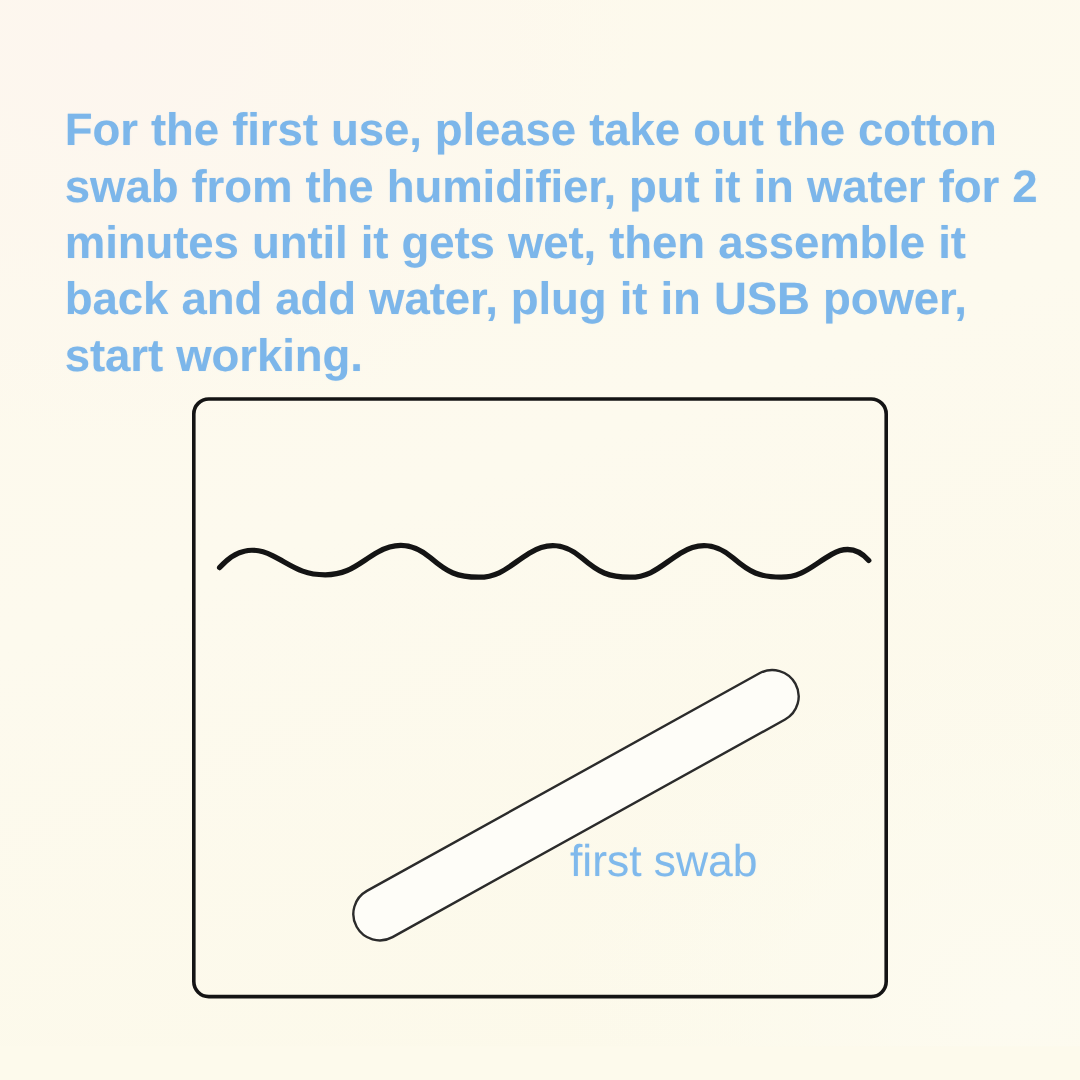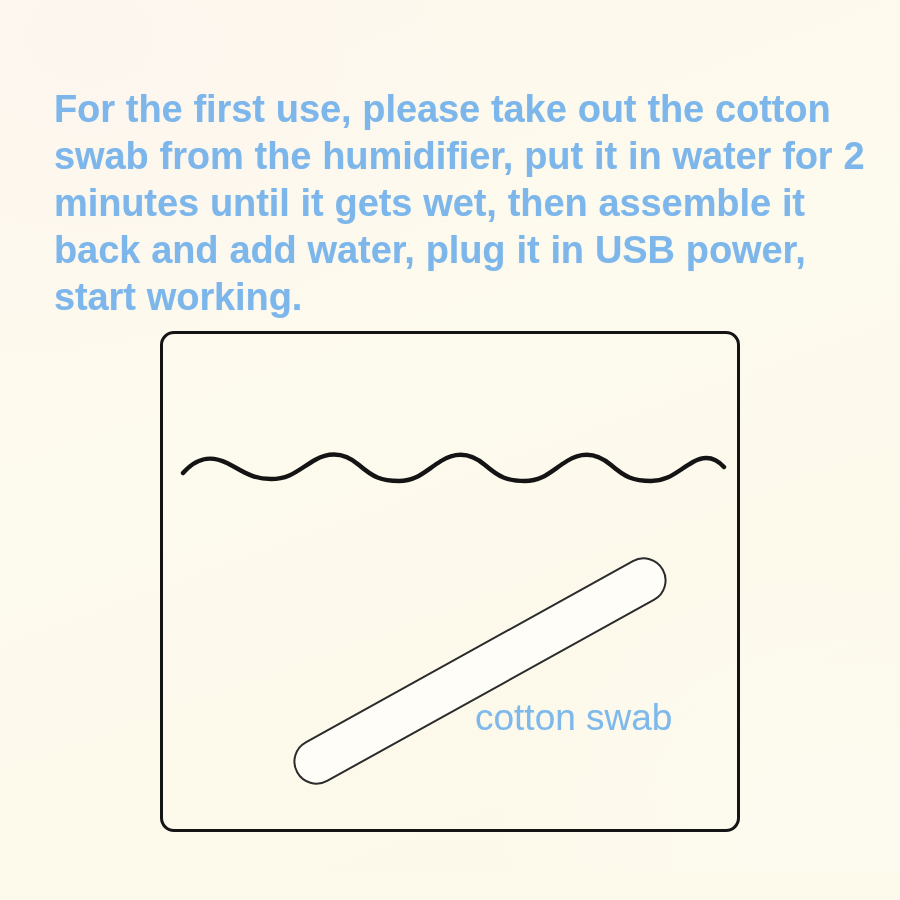--- a/index.html
+++ b/index.html
@@ -121,16 +121,16 @@
                C 488,34 496,24 512,15
                C 524,8 534,10 543,20" fill="none" stroke="#141414" stroke-width="4.4" stroke-linecap="round" stroke-linejoin="round"></path>
     </svg>
 
     <svg id="cotton-swab-shape" viewBox="0 0 445 250">
       <g transform="rotate(-29 222 125)">
         <rect x="13" y="103" width="418" height="44" rx="22" ry="22" fill="#fefdf8" stroke="#2b2b2b" stroke-width="2"></rect>
       </g>
     </svg>
 
-    <div id="cotton-swab-label">cotton swab</div>
+    <div id="cotton-swab-label">first swab</div>
 
   </div>
 </div>
 
 </body></html>

